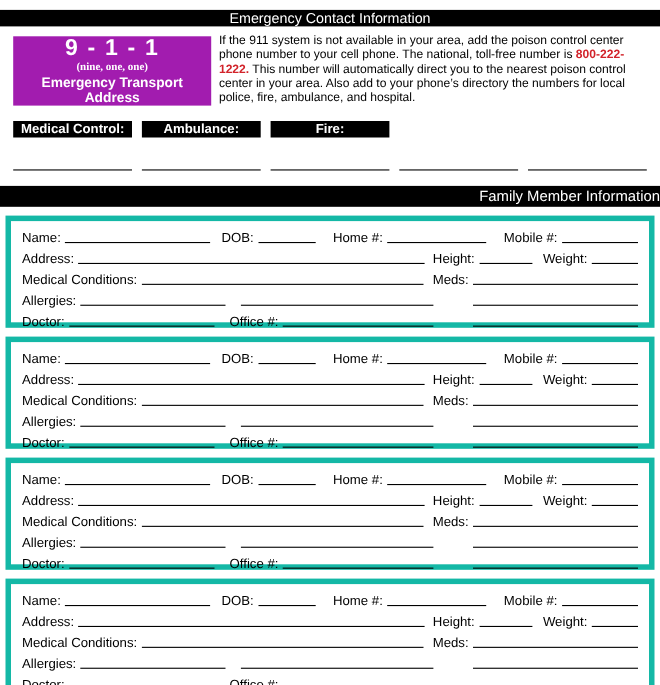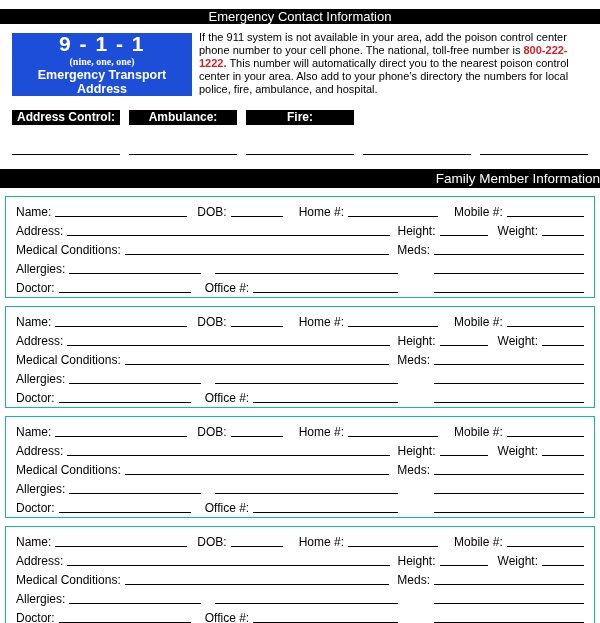--- a/index.html
+++ b/index.html
@@ -10,21 +10,21 @@
   }
   .bar {
     background:#000; color:#fff; font-weight:normal; text-align:center;
     width:600px;
   }
   .bar-emergency { margin-top:9px; height:15px; line-height:15px; font-size:13px; }
   .bar-family    { margin-top:14px; height:19px; line-height:19px; font-size:13.5px;text-align:right; }
 
   .info-row { display:flex; margin:9px 12px 0 12px; }
   .red-box {
-    width:180px; height:63px; background:#1d4ed8; color:#fff;
+    width:180px; height:63px; background:#a21caf; color:#fff;
     display:flex; flex-direction:column; justify-content:center; text-align:center;
     flex:none;
   }
   .red-number { font-size:21px; font-weight:bold; line-height:22px; letter-spacing:1.5px; }
   .red-words  { font-size:10px; font-weight:bold; line-height:12px; margin-top:1px;font-family:Liberation Serif, serif; }
   .red-label  { font-size:12.5px; font-weight:bold; line-height:14px; }
   .para { margin-left:7px; margin-top:-2px; width:394px; font-size:11px; line-height:13.1px; }
   .phone { color:#d2232a; font-weight:bold; }
 
   .contacts-row { display:flex; margin:14px 12px 0 12px; }
@@ -34,21 +34,21 @@
   }
   .contact-box:last-child { margin-right:0; }
 
   .blank-row { display:flex; margin:29px 12px 0 12px; }
   .blank-line {
     width:108px; height:0; margin-right:9px; border-bottom:1.5px solid #000; flex:none;
   }
   .blank-line:last-child { margin-right:0; }
 
   .family-block {
-    margin:8px 5px 0 5px; height:102px; border:1px solid #14b8a6;
+    margin:8px 5px 0 5px; height:102px; border:5px solid #14b8a6;
     padding:3px 10px 0 10px;
   }
   .frow { display:flex; align-items:flex-end; height:19px; font-size:12px; }
   .lbl { white-space:nowrap; flex:none; }
   .line { height:0; border-bottom:1.2px solid #000; margin-bottom:2px; margin-left:4px; flex:none; }
   .fl   { flex:1 1 auto; }
   .w132 { width:132px; } .w52 { width:52px; } .w90 { width:90px; }
   .w48  { width:48px; }  .w42 { width:42px; } .w150 { width:150px; }
   .ml10 { margin-left:10px; } .ml16 { margin-left:16px; } .ml8 { margin-left:8px; }
   .ml14 { margin-left:14px; } .ml36 { margin-left:36px; }
@@ -63,21 +63,21 @@
 <div class="info-row">
   <div class="red-box">
     <div class="red-number">9 - 1 - 1</div>
     <div class="red-words">(nine, one, one)</div>
     <div class="red-label">Emergency Transport Address</div>
   </div>
   <div class="para"><span>If the 911 system is not available in your area, add the poison control center phone number to your cell phone. The national, toll-free number is </span><span class="phone">800-222-1222.</span><span> This number will automatically direct you to the nearest poison control center in your area. Also add to your phone’s directory the numbers for local police, fire, ambulance, and hospital.</span></div>
 </div>
 
 <div class="contacts-row">
-  <div class="contact-box">Address Control:</div>
+  <div class="contact-box">Medical Control:</div>
   <div class="contact-box">Ambulance:</div>
   <div class="contact-box">Fire:</div>
 </div>
 
 <div class="blank-row">
   <div class="blank-line"></div>
   <div class="blank-line"></div>
   <div class="blank-line"></div>
   <div class="blank-line"></div>
   <div class="blank-line"></div>

